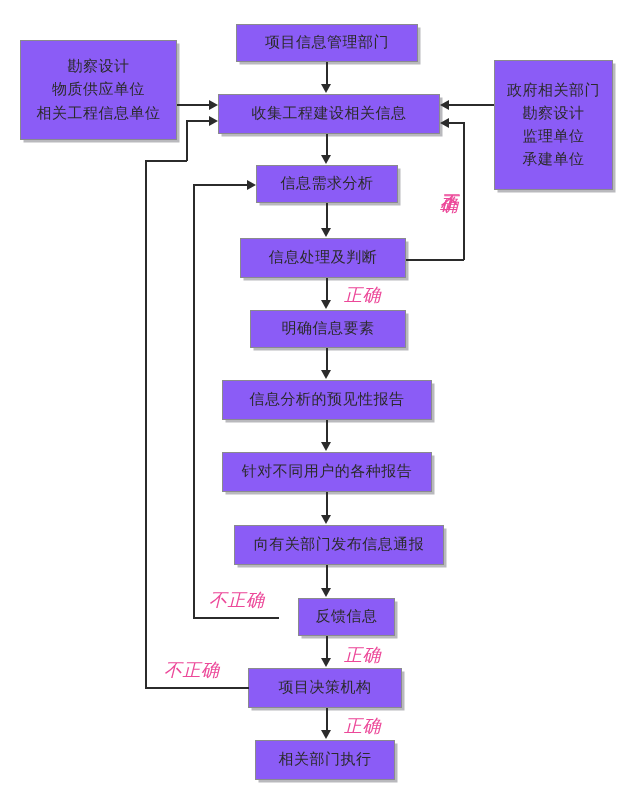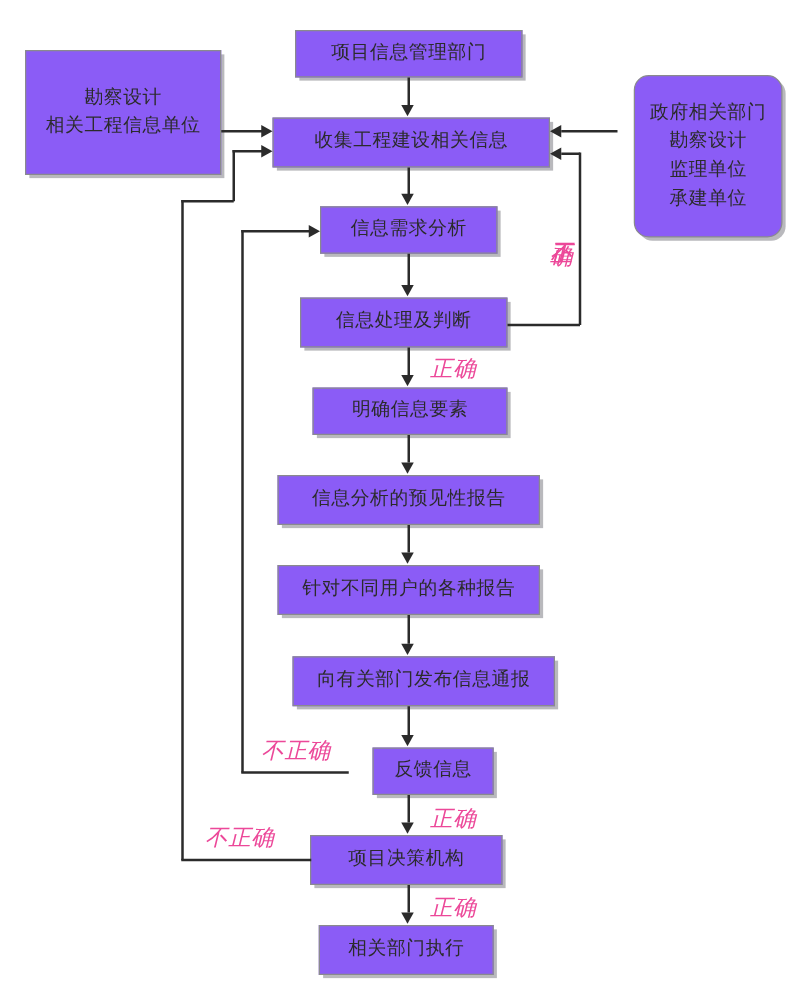--- a/index.html
+++ b/index.html
@@ -83,24 +83,25 @@
 <body>
 
 <div id="canvas">
 
   <div class="node" style="left:236px;top:24px;width:182px;height:38px;">
     <span class="line">项目信息管理部门</span>
   </div>
 
   <div class="node" style="left:20px;top:40px;width:157px;height:100px;">
     <span class="line">勘察设计</span>
+    <span class="line">物质供应单位</span>
     <span class="line">相关工程信息单位</span>
   </div>
 
-  <div class="node" style="left:507px;top:60px;width:119px;height:130px;border-radius:12px;">
+  <div class="node" style="left:494px;top:60px;width:119px;height:130px;">
     <span class="line">政府相关部门</span>
     <span class="line">勘察设计</span>
     <span class="line">监理单位</span>
     <span class="line">承建单位</span>
   </div>
 
   <div class="node" style="left:218px;top:94px;width:222px;height:40px;">
     <span class="line">收集工程建设相关信息</span>
   </div>
 

